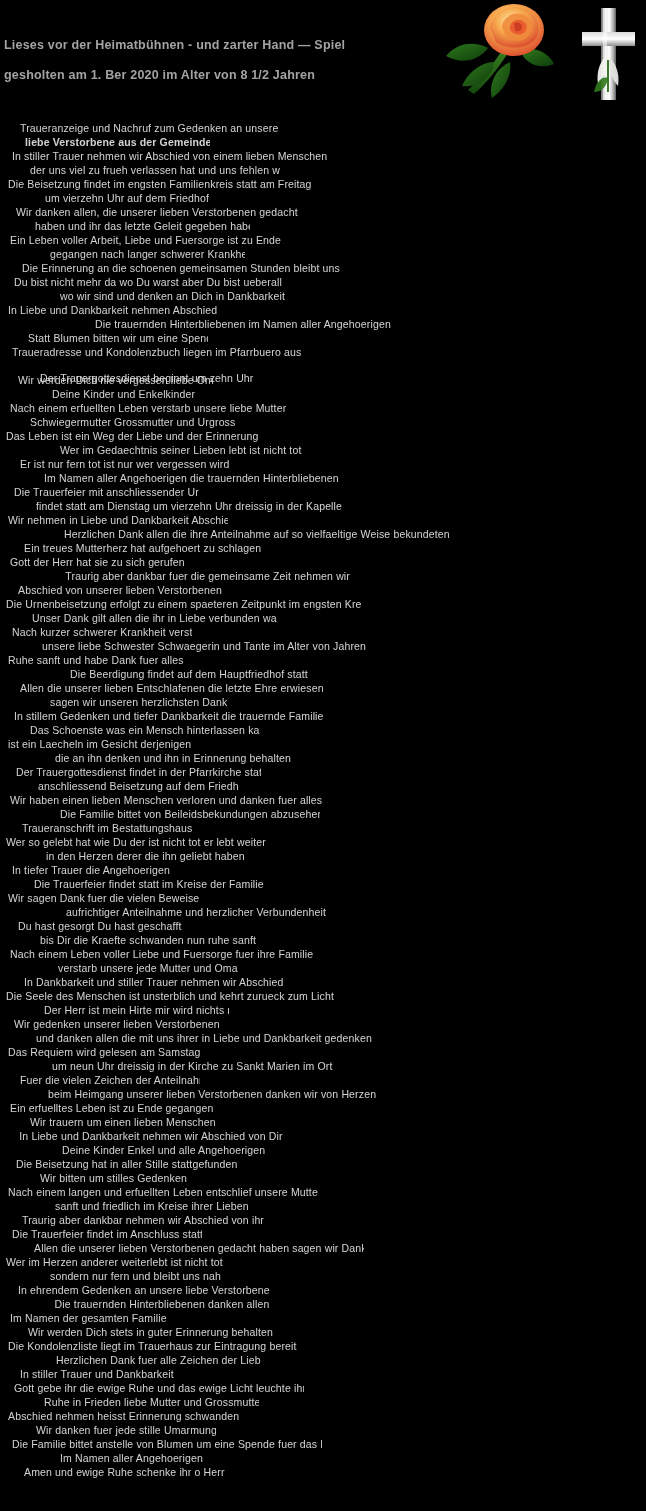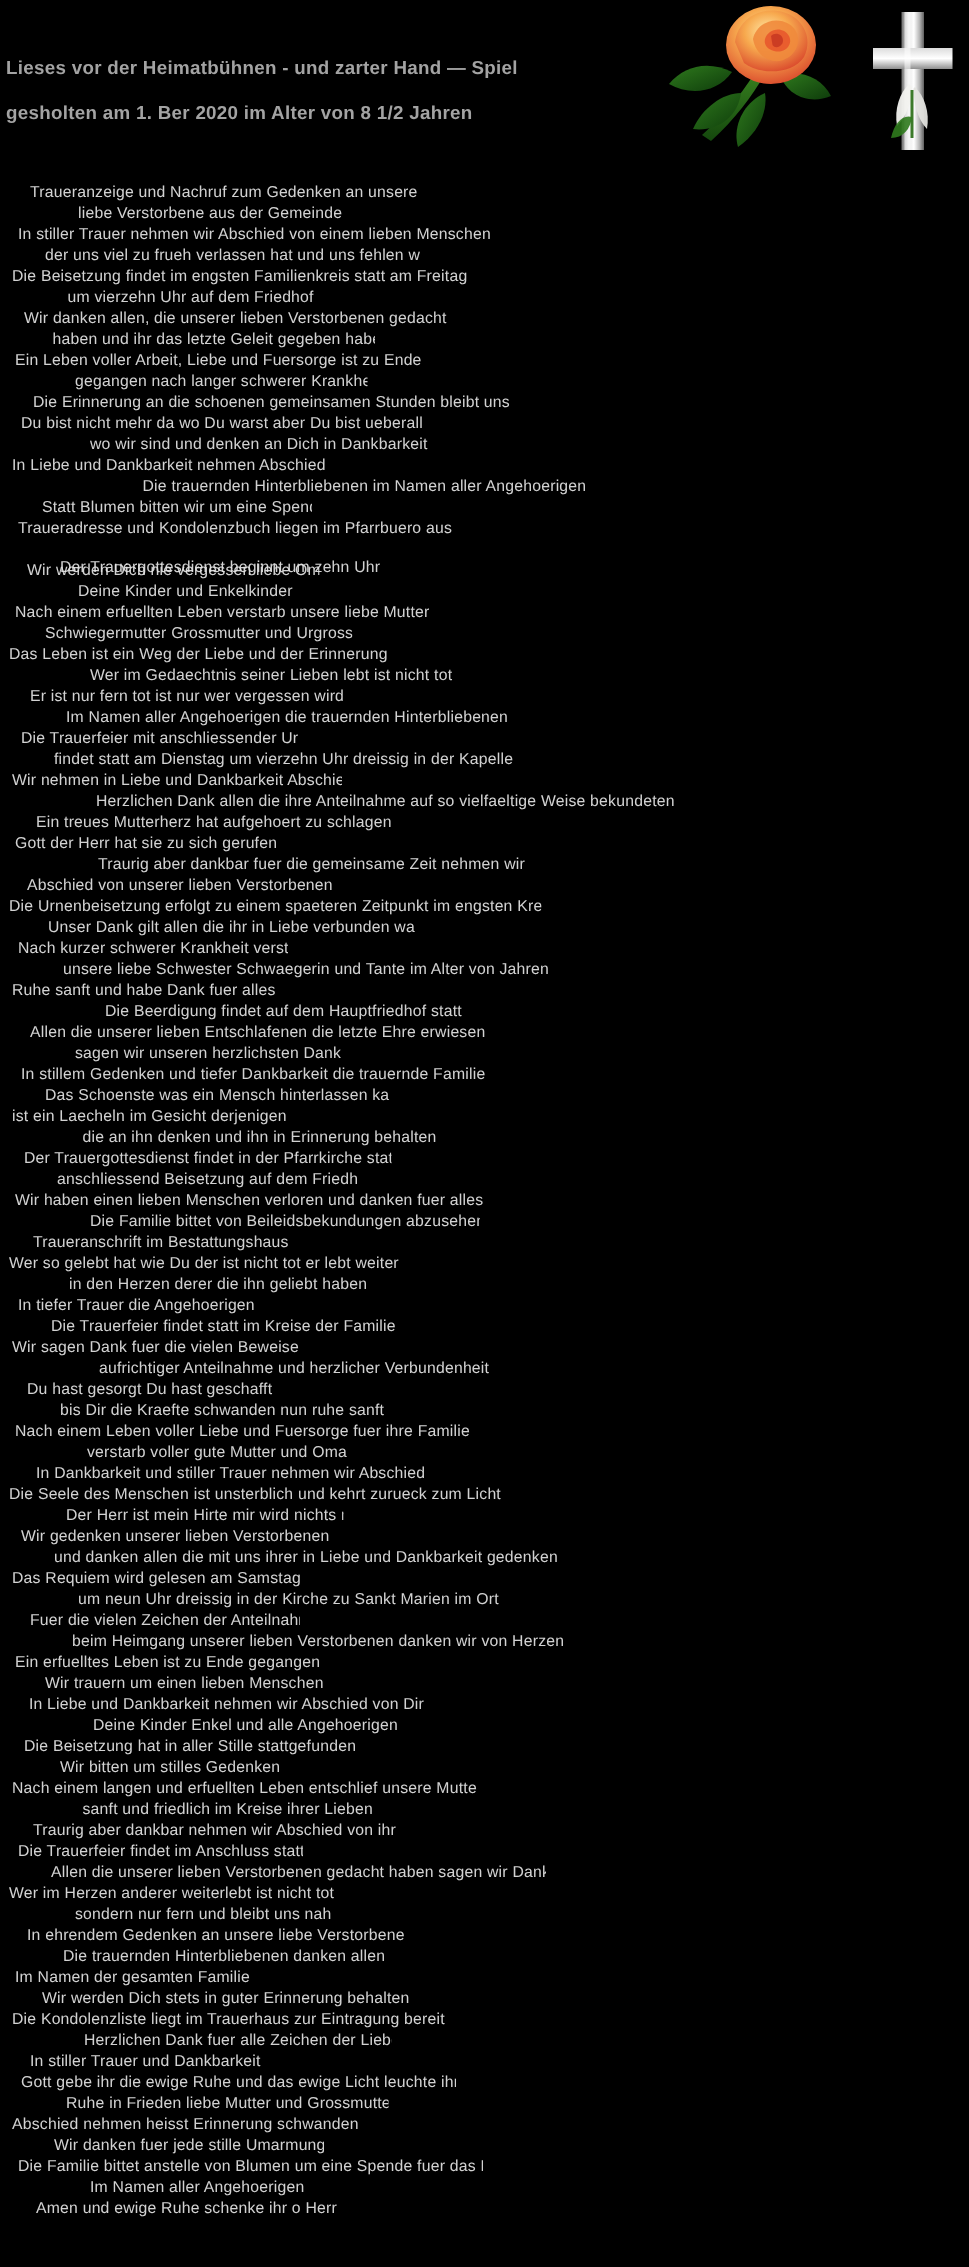--- a/index.html
+++ b/index.html
@@ -143,21 +143,21 @@
 
     <path d="M28 52 C22 58, 18 68, 20 80 C26 74, 30 64, 30 54 Z" fill="#f2f2ef" opacity="0.95"></path>
     <path d="M32 54 C38 60, 42 70, 40 82 C34 76, 31 65, 31 55 Z" fill="#e3e3de" opacity="0.95"></path>
     <path d="M30 56 C30 68, 30 80, 30 88" stroke="#3c7a2a" stroke-width="2" fill="none"></path>
     <path d="M30 74 C24 72, 18 78, 16 88 C24 88, 29 82, 30 74 Z" fill="#2f7a1d" opacity="0.9"></path>
   </svg>
 </div>
 
 <div id="body-col">
     <div class="txt" style="left: 20px; top: 10px; width: 305px; overflow: hidden;">Traueranzeige und Nachruf zum Gedenken an unsere</div>
-    <div class="txt" style="left: 52px; top: 24px; width: 185px; overflow: hidden;">liebe Verstorbene aus der Gemeinde</div>
+    <div class="txt" style="left: 25px; top: 24px; width: 185px; overflow: hidden; font-weight: bold;">liebe Verstorbene aus der Gemeinde</div>
     <div class="txt" style="left: 12px; top: 38px; width: 320px; overflow: hidden;">In stiller Trauer nehmen wir Abschied von einem lieben Menschen</div>
     <div class="txt" style="left: 30px; top: 52px; width: 250px; overflow: hidden;">der uns viel zu frueh verlassen hat und uns fehlen wird</div>
     <div class="txt" style="left: 8px; top: 66px; width: 330px; overflow: hidden;">Die Beisetzung findet im engsten Familienkreis statt am Freitag</div>
     <div class="txt" style="left: 45px; top: 80px; width: 165px; overflow: hidden;">um vierzehn Uhr auf dem Friedhof</div>
     <div class="txt" style="left: 16px; top: 94px; width: 300px; overflow: hidden;">Wir danken allen, die unserer lieben Verstorbenen gedacht</div>
     <div class="txt" style="left: 35px; top: 108px; width: 215px; overflow: hidden;">haben und ihr das letzte Geleit gegeben haben</div>
     <div class="txt" style="left: 10px; top: 122px; width: 290px; overflow: hidden;">Ein Leben voller Arbeit, Liebe und Fuersorge ist zu Ende</div>
     <div class="txt" style="left: 50px; top: 136px; width: 195px; overflow: hidden;">gegangen nach langer schwerer Krankheit</div>
     <div class="txt" style="left: 22px; top: 150px; width: 340px; overflow: hidden;">Die Erinnerung an die schoenen gemeinsamen Stunden bleibt uns</div>
     <div class="txt" style="left: 14px; top: 164px; width: 275px; overflow: hidden;">Du bist nicht mehr da wo Du warst aber Du bist ueberall</div>
@@ -202,21 +202,21 @@
     <div class="txt" style="left: 22px; top: 710px; width: 175px; overflow: hidden;">Traueranschrift im Bestattungshaus</div>
     <div class="txt" style="left: 6px; top: 724px; width: 300px; overflow: hidden;">Wer so gelebt hat wie Du der ist nicht tot er lebt weiter</div>
     <div class="txt" style="left: 46px; top: 738px; width: 225px; overflow: hidden;">in den Herzen derer die ihn geliebt haben</div>
     <div class="txt" style="left: 12px; top: 752px; width: 190px; overflow: hidden;">In tiefer Trauer die Angehoerigen</div>
     <div class="txt" style="left: 34px; top: 766px; width: 265px; overflow: hidden;">Die Trauerfeier findet statt im Kreise der Familie</div>
     <div class="txt" style="left: 8px; top: 780px; width: 215px; overflow: hidden;">Wir sagen Dank fuer die vielen Beweise</div>
     <div class="txt" style="left: 66px; top: 794px; width: 290px; overflow: hidden;">aufrichtiger Anteilnahme und herzlicher Verbundenheit</div>
     <div class="txt" style="left: 18px; top: 808px; width: 180px; overflow: hidden;">Du hast gesorgt Du hast geschafft</div>
     <div class="txt" style="left: 40px; top: 822px; width: 240px; overflow: hidden;">bis Dir die Kraefte schwanden nun ruhe sanft</div>
     <div class="txt" style="left: 10px; top: 836px; width: 320px; overflow: hidden;">Nach einem Leben voller Liebe und Fuersorge fuer ihre Familie</div>
-    <div class="txt" style="left: 58px; top: 850px; width: 200px; overflow: hidden;">verstarb voller gute Mutter und Oma</div>
+    <div class="txt" style="left: 58px; top: 850px; width: 200px; overflow: hidden;">verstarb unsere jede Mutter und Oma</div>
     <div class="txt" style="left: 24px; top: 864px; width: 275px; overflow: hidden;">In Dankbarkeit und stiller Trauer nehmen wir Abschied</div>
     <div class="txt" style="left: 6px; top: 878px; width: 345px; overflow: hidden;">Die Seele des Menschen ist unsterblich und kehrt zurueck zum Licht</div>
     <div class="txt" style="left: 44px; top: 892px; width: 185px; overflow: hidden;">Der Herr ist mein Hirte mir wird nichts mangeln</div>
     <div class="txt" style="left: 14px; top: 906px; width: 230px; overflow: hidden;">Wir gedenken unserer lieben Verstorbenen</div>
     <div class="txt" style="left: 36px; top: 920px; width: 350px; overflow: hidden;">und danken allen die mit uns ihrer in Liebe und Dankbarkeit gedenken</div>
     <div class="txt" style="left: 8px; top: 934px; width: 205px; overflow: hidden;">Das Requiem wird gelesen am Samstag</div>
     <div class="txt" style="left: 52px; top: 948px; width: 305px; overflow: hidden;">um neun Uhr dreissig in der Kirche zu Sankt Marien im Ort</div>
     <div class="txt" style="left: 20px; top: 962px; width: 180px; overflow: hidden;">Fuer die vielen Zeichen der Anteilnahme</div>
     <div class="txt" style="left: 48px; top: 976px; width: 330px; overflow: hidden;">beim Heimgang unserer lieben Verstorbenen danken wir von Herzen</div>
     <div class="txt" style="left: 10px; top: 990px; width: 245px; overflow: hidden;">Ein erfuelltes Leben ist zu Ende gegangen</div>
@@ -226,21 +226,21 @@
     <div class="txt" style="left: 16px; top: 1046px; width: 260px; overflow: hidden;">Die Beisetzung hat in aller Stille stattgefunden</div>
     <div class="txt" style="left: 40px; top: 1060px; width: 175px; overflow: hidden;">Wir bitten um stilles Gedenken</div>
     <div class="txt" style="left: 8px; top: 1074px; width: 310px; overflow: hidden;">Nach einem langen und erfuellten Leben entschlief unsere Mutter</div>
     <div class="txt" style="left: 55px; top: 1088px; width: 205px; overflow: hidden;">sanft und friedlich im Kreise ihrer Lieben</div>
     <div class="txt" style="left: 22px; top: 1102px; width: 280px; overflow: hidden;">Traurig aber dankbar nehmen wir Abschied von ihr</div>
     <div class="txt" style="left: 12px; top: 1116px; width: 190px; overflow: hidden;">Die Trauerfeier findet im Anschluss statt</div>
     <div class="txt" style="left: 34px; top: 1130px; width: 330px; overflow: hidden;">Allen die unserer lieben Verstorbenen gedacht haben sagen wir Dank</div>
     <div class="txt" style="left: 6px; top: 1144px; width: 225px; overflow: hidden;">Wer im Herzen anderer weiterlebt ist nicht tot</div>
     <div class="txt" style="left: 50px; top: 1158px; width: 195px; overflow: hidden;">sondern nur fern und bleibt uns nah</div>
     <div class="txt" style="left: 18px; top: 1172px; width: 300px; overflow: hidden;">In ehrendem Gedenken an unsere liebe Verstorbene</div>
-    <div class="txt" style="left: 42px; top: 1186px; width: 240px; overflow: hidden;">Die trauernden Hinterbliebenen danken allen</div>
+    <div class="txt" style="left: 42px; top: 1186px; width: 240px; overflow: hidden; text-align: center;">Die trauernden Hinterbliebenen danken allen</div>
     <div class="txt" style="left: 10px; top: 1200px; width: 185px; overflow: hidden;">Im Namen der gesamten Familie</div>
     <div class="txt" style="left: 28px; top: 1214px; width: 265px; overflow: hidden;">Wir werden Dich stets in guter Erinnerung behalten</div>
     <div class="txt" style="left: 8px; top: 1228px; width: 320px; overflow: hidden;">Die Kondolenzliste liegt im Trauerhaus zur Eintragung bereit</div>
     <div class="txt" style="left: 56px; top: 1242px; width: 205px; overflow: hidden;">Herzlichen Dank fuer alle Zeichen der Liebe</div>
     <div class="txt" style="left: 20px; top: 1256px; width: 175px; overflow: hidden;">In stiller Trauer und Dankbarkeit</div>
     <div class="txt" style="left: 14px; top: 1270px; width: 290px; overflow: hidden;">Gott gebe ihr die ewige Ruhe und das ewige Licht leuchte ihr</div>
     <div class="txt" style="left: 44px; top: 1284px; width: 215px; overflow: hidden;">Ruhe in Frieden liebe Mutter und Grossmutter</div>
     <div class="txt" style="left: 8px; top: 1298px; width: 250px; overflow: hidden;">Abschied nehmen heisst Erinnerung schwanden</div>
     <div class="txt" style="left: 36px; top: 1312px; width: 180px; overflow: hidden;">Wir danken fuer jede stille Umarmung</div>
     <div class="txt" style="left: 12px; top: 1326px; width: 310px; overflow: hidden;">Die Familie bittet anstelle von Blumen um eine Spende fuer das Hospiz</div>

